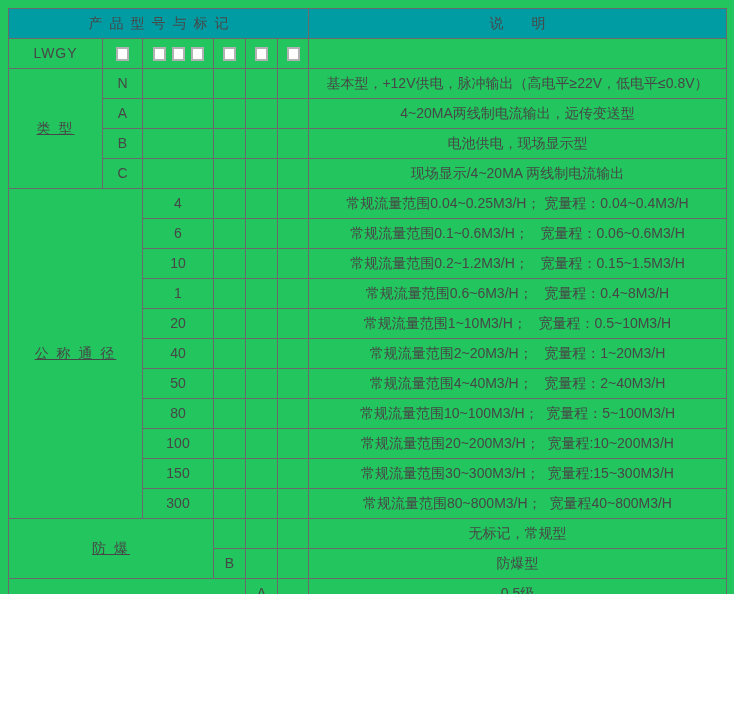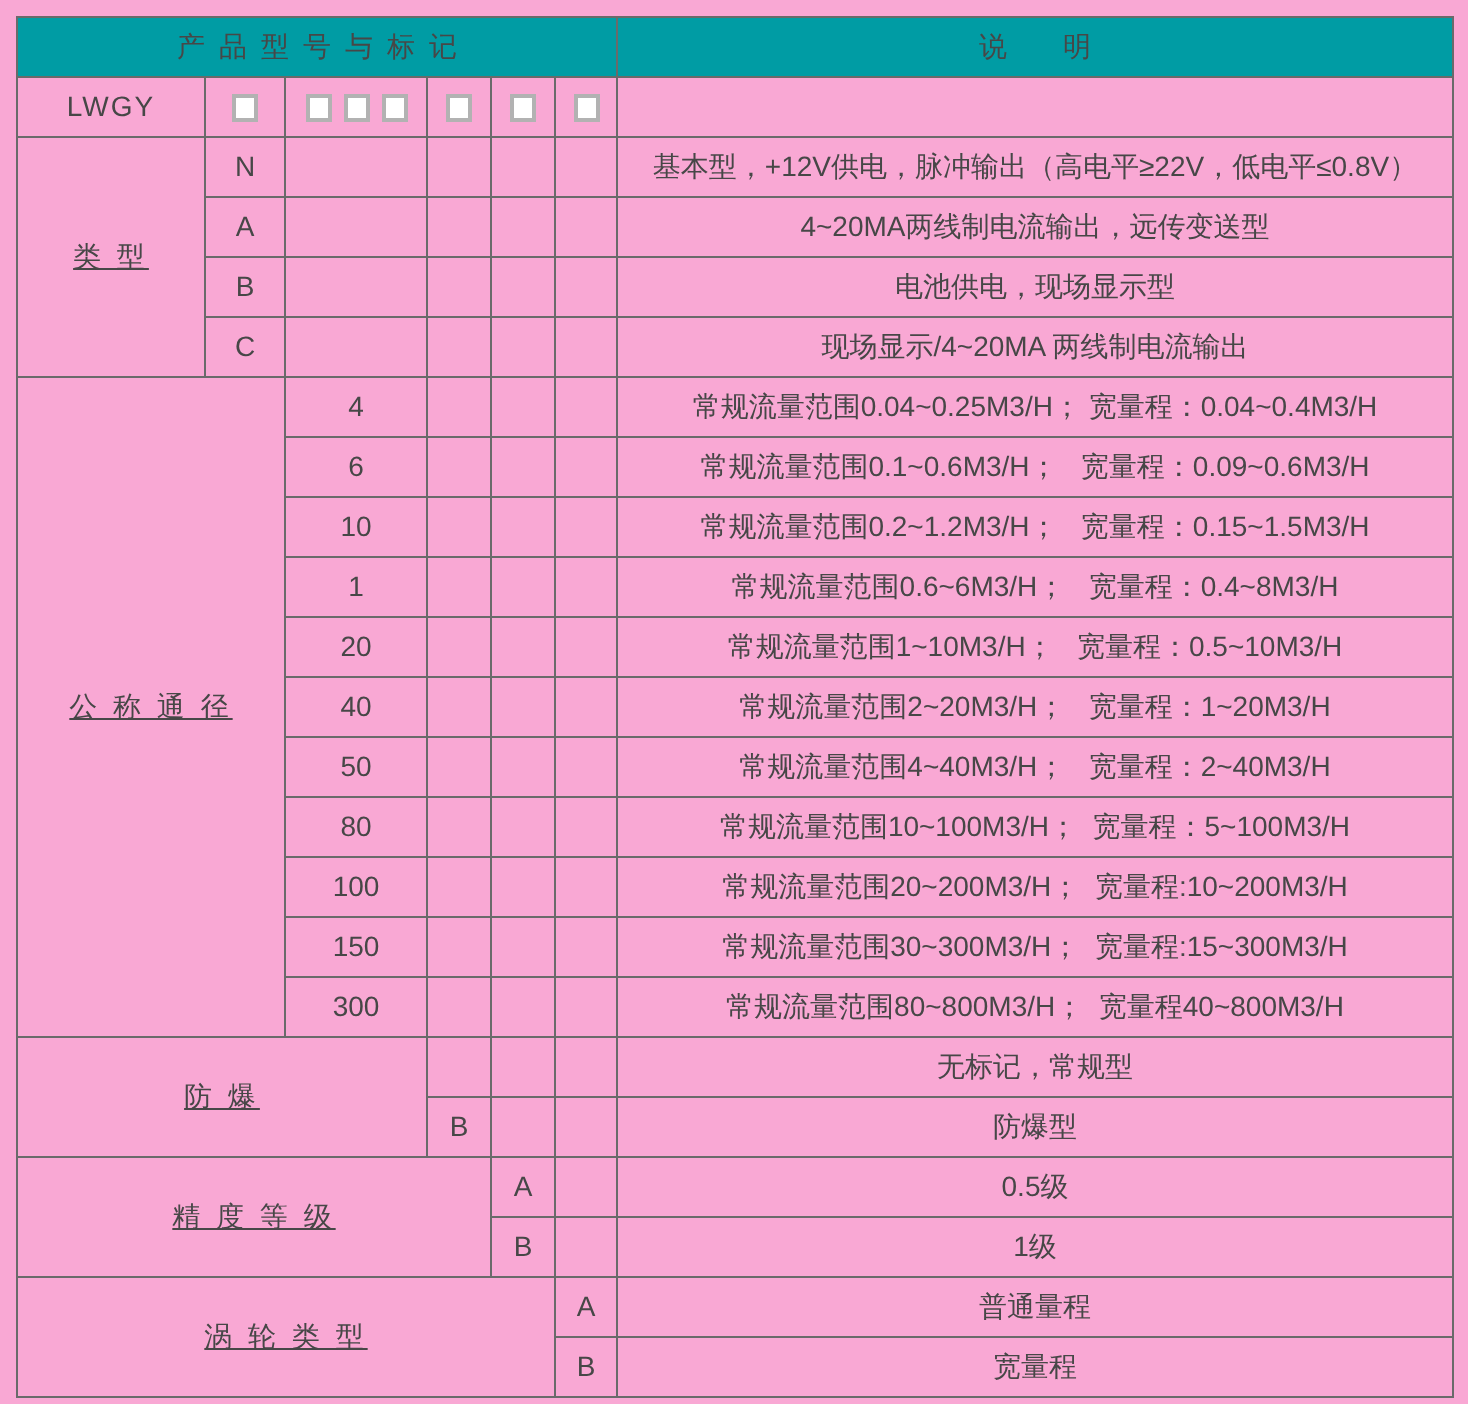--- a/index.html
+++ b/index.html
@@ -3,24 +3,24 @@
 <meta charset="utf-8">
 <style>
   html, body {
     margin: 0;
     padding: 0;
     background: #ffffff;
     font-family: "Liberation Sans", "DejaVu Sans", sans-serif;
   }
   .page {
     width: 734px;
-    height: 702px;
+    height: 594px;
     box-sizing: border-box;
     padding: 8px;
-    background: #f9a8d4;
+    background: #22c55e;
   }
   table.spec {
     border-collapse: collapse;
     table-layout: fixed;
     width: 718px;
   }
   table.spec th, table.spec td {
     border: 1px solid #6a6a6a;
     box-sizing: border-box;
     height: 30px;
@@ -142,21 +142,21 @@
       <td></td>
           <td></td>
           <td></td>
       <td class="desc">常规流量范围0.04~0.25M3/H； 宽量程：0.04~0.4M3/H</td>
     </tr>
     <tr>
       <td class="code">6</td>
       <td></td>
           <td></td>
           <td></td>
-      <td class="desc">常规流量范围0.1~0.6M3/H；   宽量程：0.09~0.6M3/H</td>
+      <td class="desc">常规流量范围0.1~0.6M3/H；   宽量程：0.06~0.6M3/H</td>
     </tr>
     <tr>
       <td class="code">10</td>
       <td></td>
           <td></td>
           <td></td>
       <td class="desc">常规流量范围0.2~1.2M3/H；   宽量程：0.15~1.5M3/H</td>
     </tr>
     <tr>
       <td class="code">1</td>

